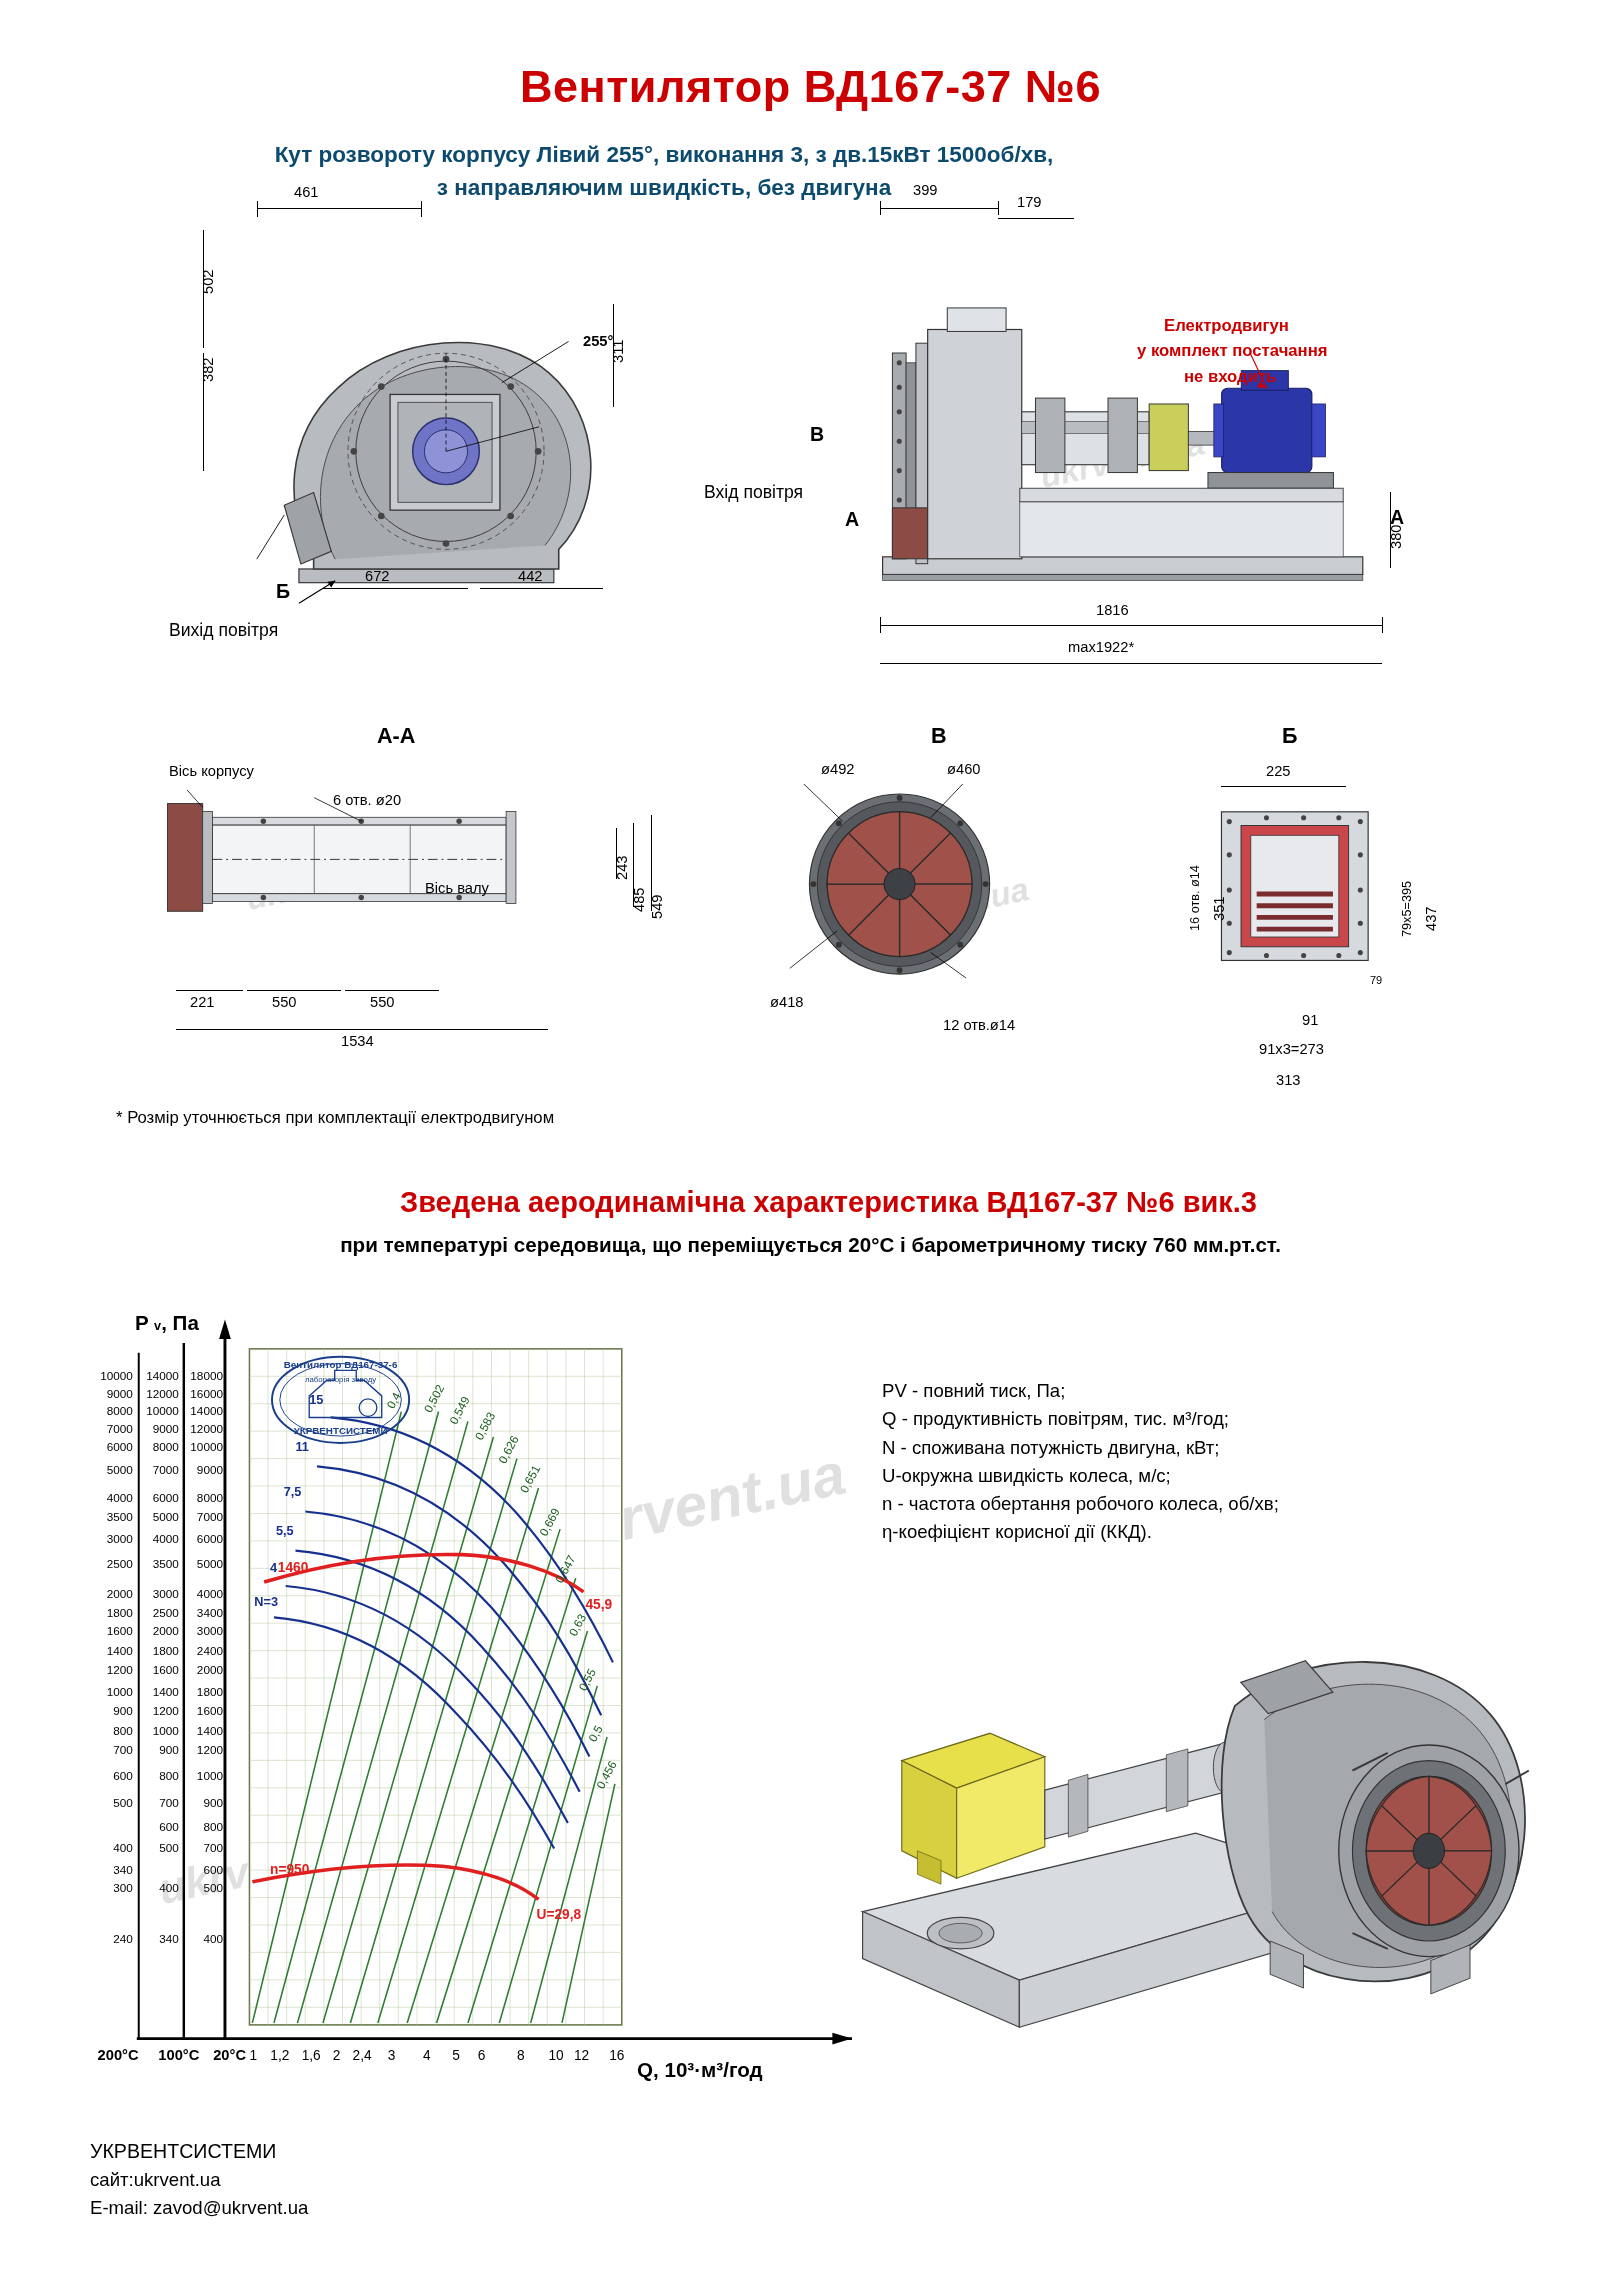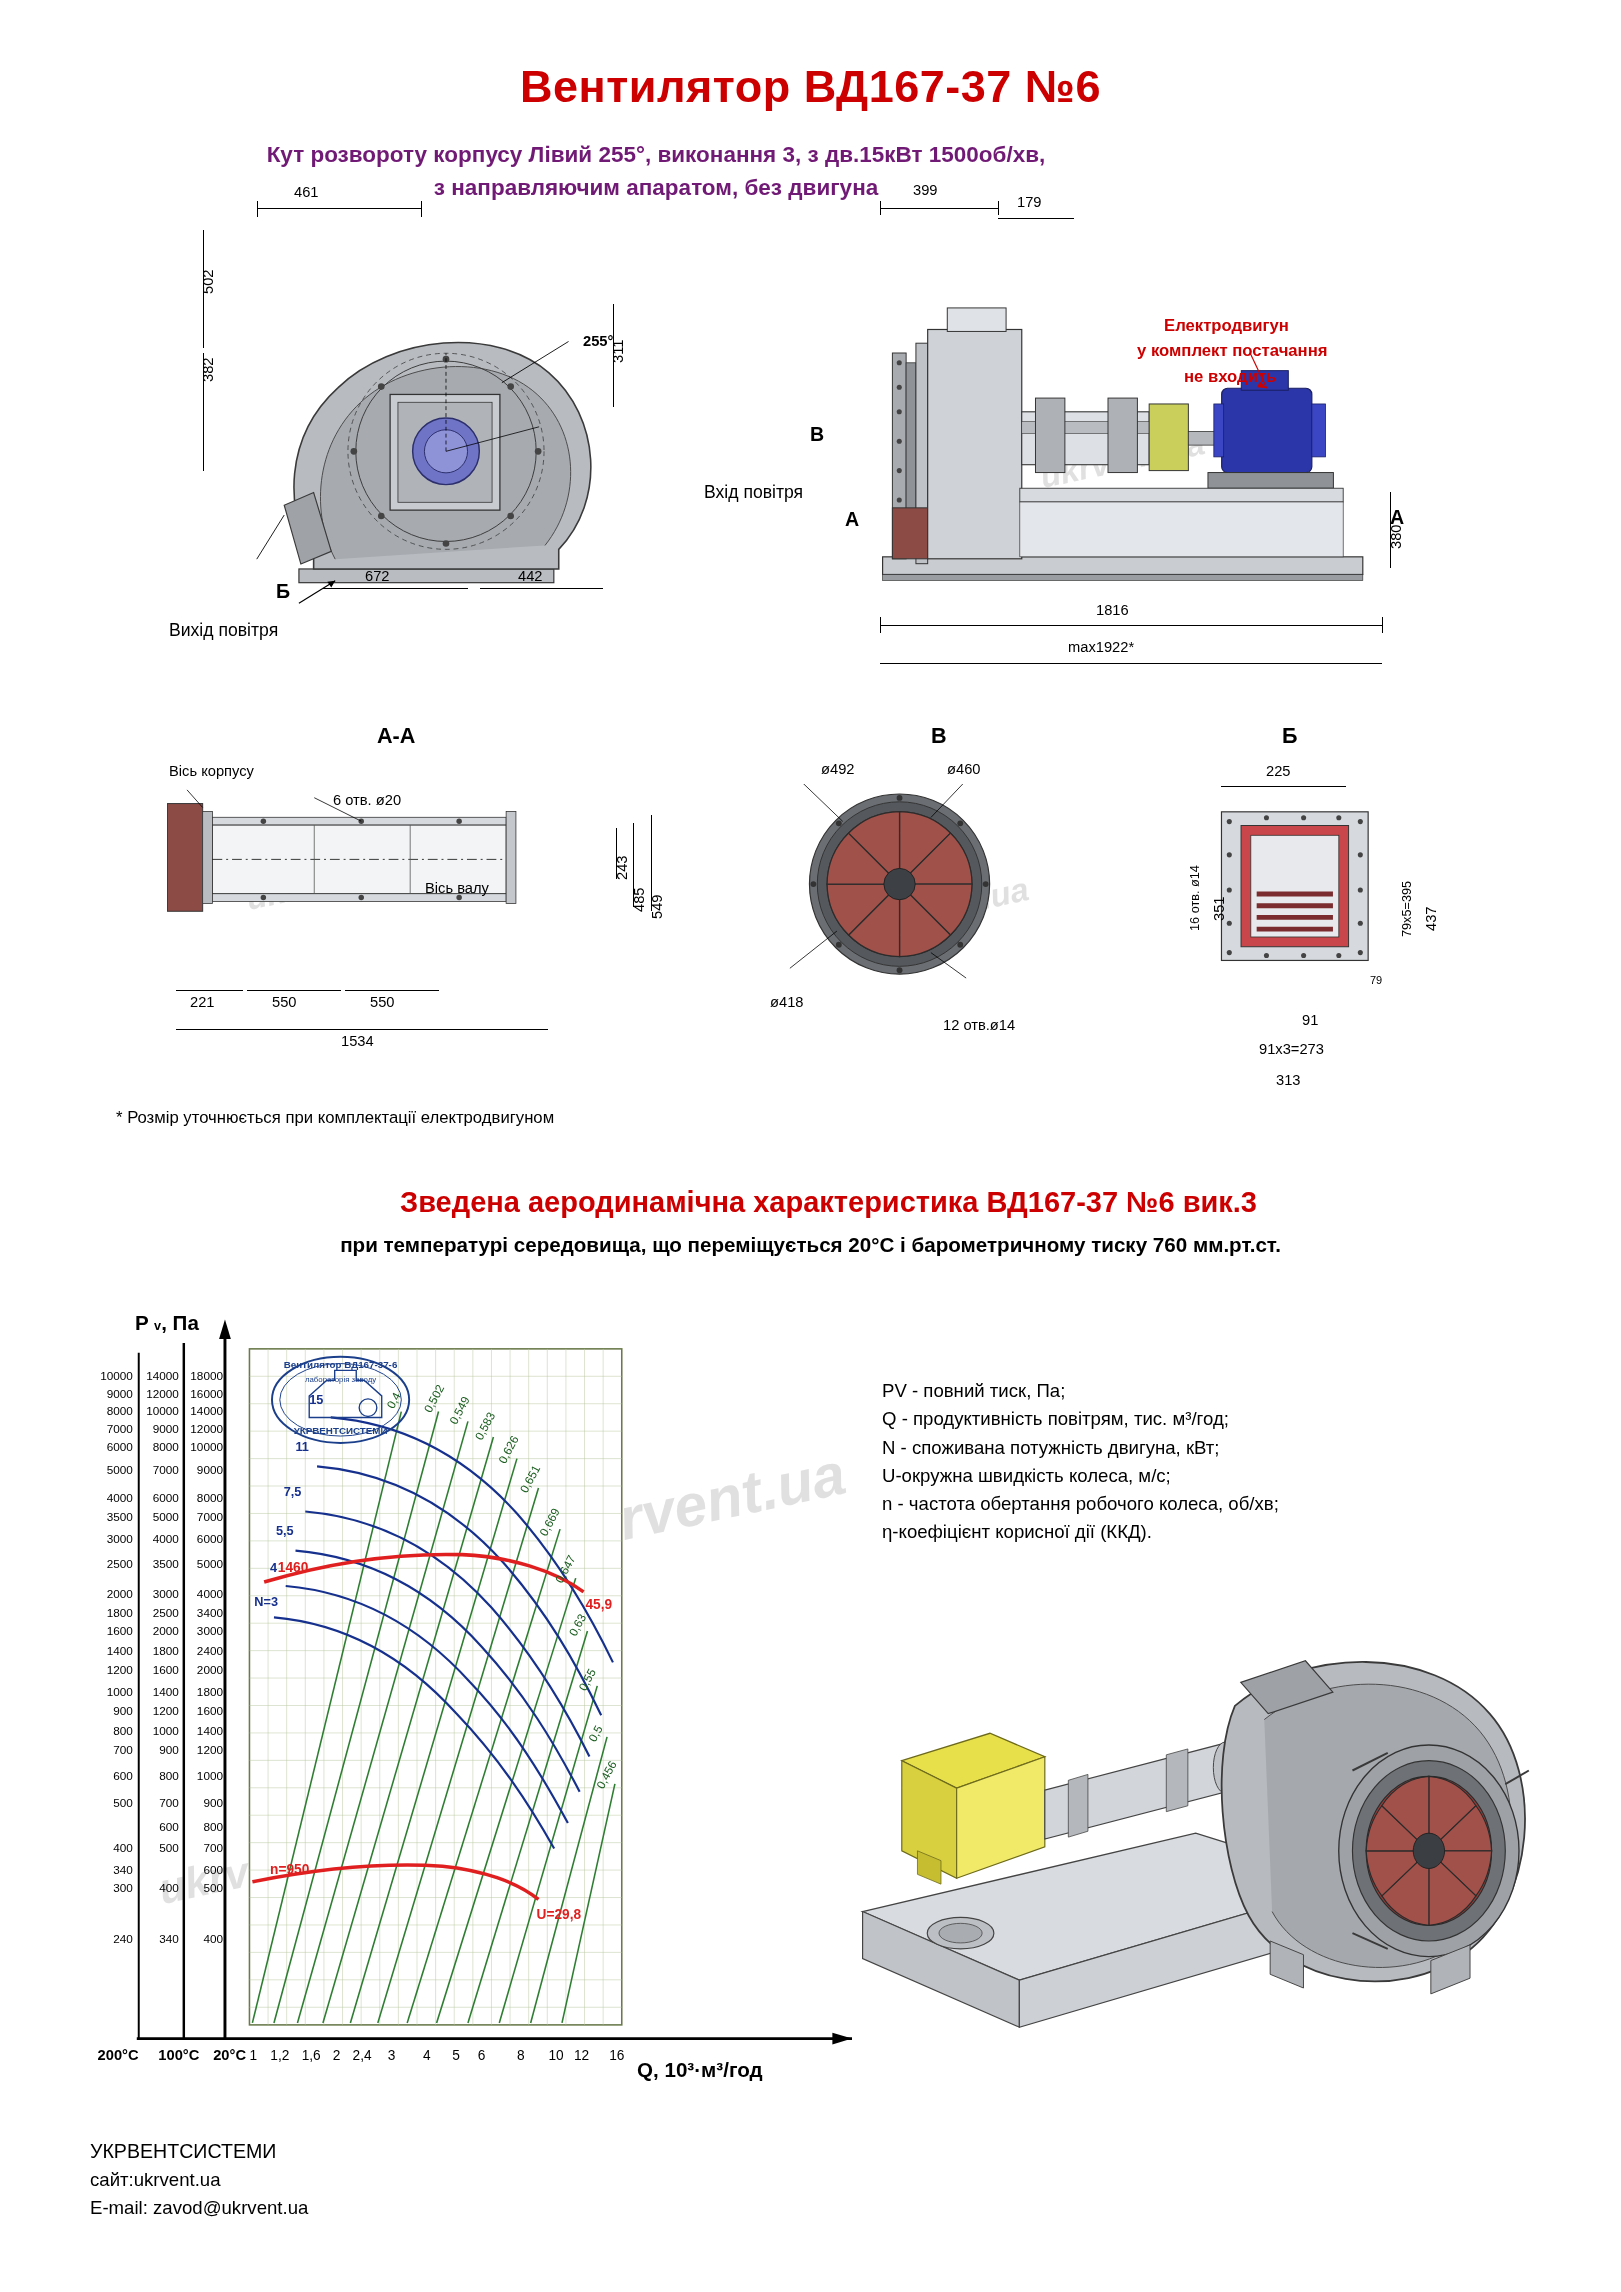--- a/index.html
+++ b/index.html
@@ -29,27 +29,27 @@
     width: 1621px;
     text-align: center;
     font-size: 45px;
     font-weight: bold;
     color: #cc0000;
     letter-spacing: 0.5px;
   }
   .subtitle {
     position: absolute;
     top: 139px;
-    left: 8px;
+    left: 16px;
     width: 1296px;
     text-align: center;
     font-size: 22.5px;
     font-weight: bold;
     line-height: 1.45;
-    color: #701a75;
+    color: #0c4a6e;
   }
 
   
   .lbl {
     position: absolute;
     font-size: 14.7px;
     color: #000;
     white-space: nowrap;
   }
   .lbl.b { font-weight: bold; }
@@ -143,21 +143,21 @@
   text { font-family: "Liberation Sans", sans-serif; }
 </style>
 </head>
 <body>
 
 <div class="page">
 
   <div class="title">Вентилятор  ВД167-37 №6</div>
   <div class="subtitle">
     <span>Кут розвороту корпусу Лівий 255°, виконання 3, з дв.15кВт 1500об/хв,</span><br>
-    <span>з направляючим апаратом, без двигуна</span>
+    <span>з направляючим швидкість, без двигуна</span>
   </div>
 
   <div class="wm" style="left:323px; top:461px;">ukrvent.ua</div>
   <div class="wm" style="left:1039px; top:441px;">ukrvent.ua</div>
   <div class="wm" style="left:245px; top:863px;">ukrvent.ua</div>
   <div class="wm" style="left:863px; top:887px;">ukrvent.ua</div>
   <div class="wm" style="left:157px; top:1843px; font-size:43px;">ukrvent.ua</div>
   <div class="wm" style="left:549px; top:1470px; font-size:59px;">ukrvent.ua</div>
   <div class="wm" style="left:1274px; top:1754px; font-size:29px;">ukrvent.ua</div>
 

